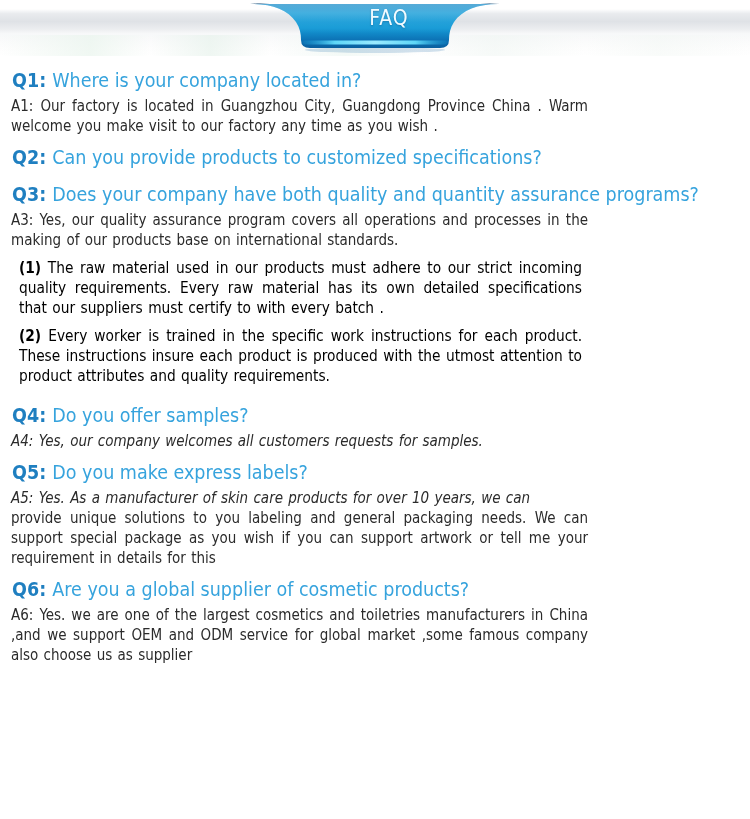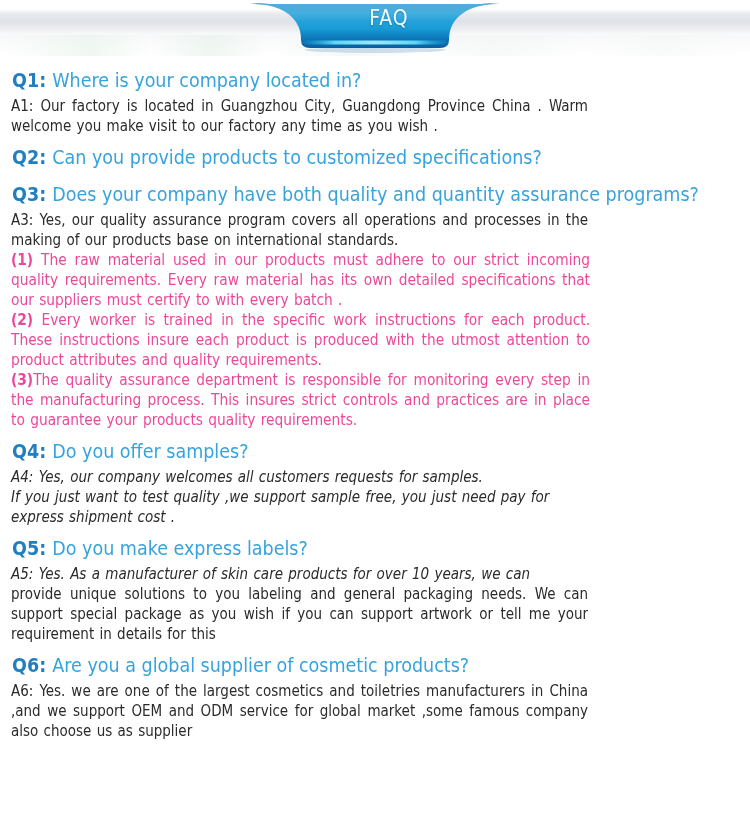--- a/index.html
+++ b/index.html
@@ -120,24 +120,24 @@
     word-spacing: 1px;
   }
   .answer.no-justify {
     text-align: left;
     font-style: italic;
   }
   .num {
     font-weight: bold;
   }
   .sub-item {
-    color: #ec4899;
+    color: #000000;
     font-size: 15.3px;
     line-height: 20px;
-    margin: 0;
+    margin: 8px;
     text-align: justify;
     text-justify: inter-word;
     word-spacing: 1px;
   }
   .gap-q1 { padding-top: 12px; }
 </style>
 </head>
 <body>
 
 <div class="banner-wrap">
@@ -223,29 +223,27 @@
     </div>
   </div>
 
   <div class="qa-block">
     <div class="question">
       <span class="q-label">Q3</span><span class="q-label">: </span><span class="q-text">Does your company have both quality and quantity assurance programs?</span>
     </div>
     <p class="answer">A3: Yes, our quality assurance program covers all operations and processes in the making of our products base on international standards.</p>
     <p class="sub-item"><span class="num">(1)</span><span> </span><span>The raw material used in our products must adhere to our strict incoming  quality requirements. Every raw material has its own detailed specifications that our suppliers must certify to with every batch .</span></p>
     <p class="sub-item"><span class="num">(2)</span><span> </span><span>Every worker is trained in the specific work instructions for each product. These instructions insure each product is produced with the utmost attention to  product attributes and quality requirements.</span></p>
-    <p class="sub-item"><span class="num">(3)</span><span></span><span>The quality assurance department is responsible for monitoring every step in the manufacturing process. This insures strict controls and practices are in place to guarantee your products quality requirements.</span></p>
   </div>
 
   <div class="qa-block">
     <div class="question">
       <span class="q-label">Q4</span><span class="q-label">: </span><span class="q-text">Do you offer samples?</span>
     </div>
     <p class="answer no-justify">A4: Yes, our company welcomes all customers requests for samples.</p>
-    <p class="answer no-justify">If you just want to test quality ,we support sample free, you just need pay for express shipment cost .</p>
   </div>
 
   <div class="qa-block">
     <div class="question">
       <span class="q-label">Q5</span><span class="q-label">: </span><span class="q-text">Do you make express labels?</span>
     </div>
     <p class="answer no-justify">A5: Yes. As a manufacturer of skin care products for over 10 years, we can</p>
     <p class="answer">provide  unique solutions to you labeling and general packaging needs. We can support special package as you wish if you can support artwork or tell me your requirement in details for this</p>
   </div>
 

